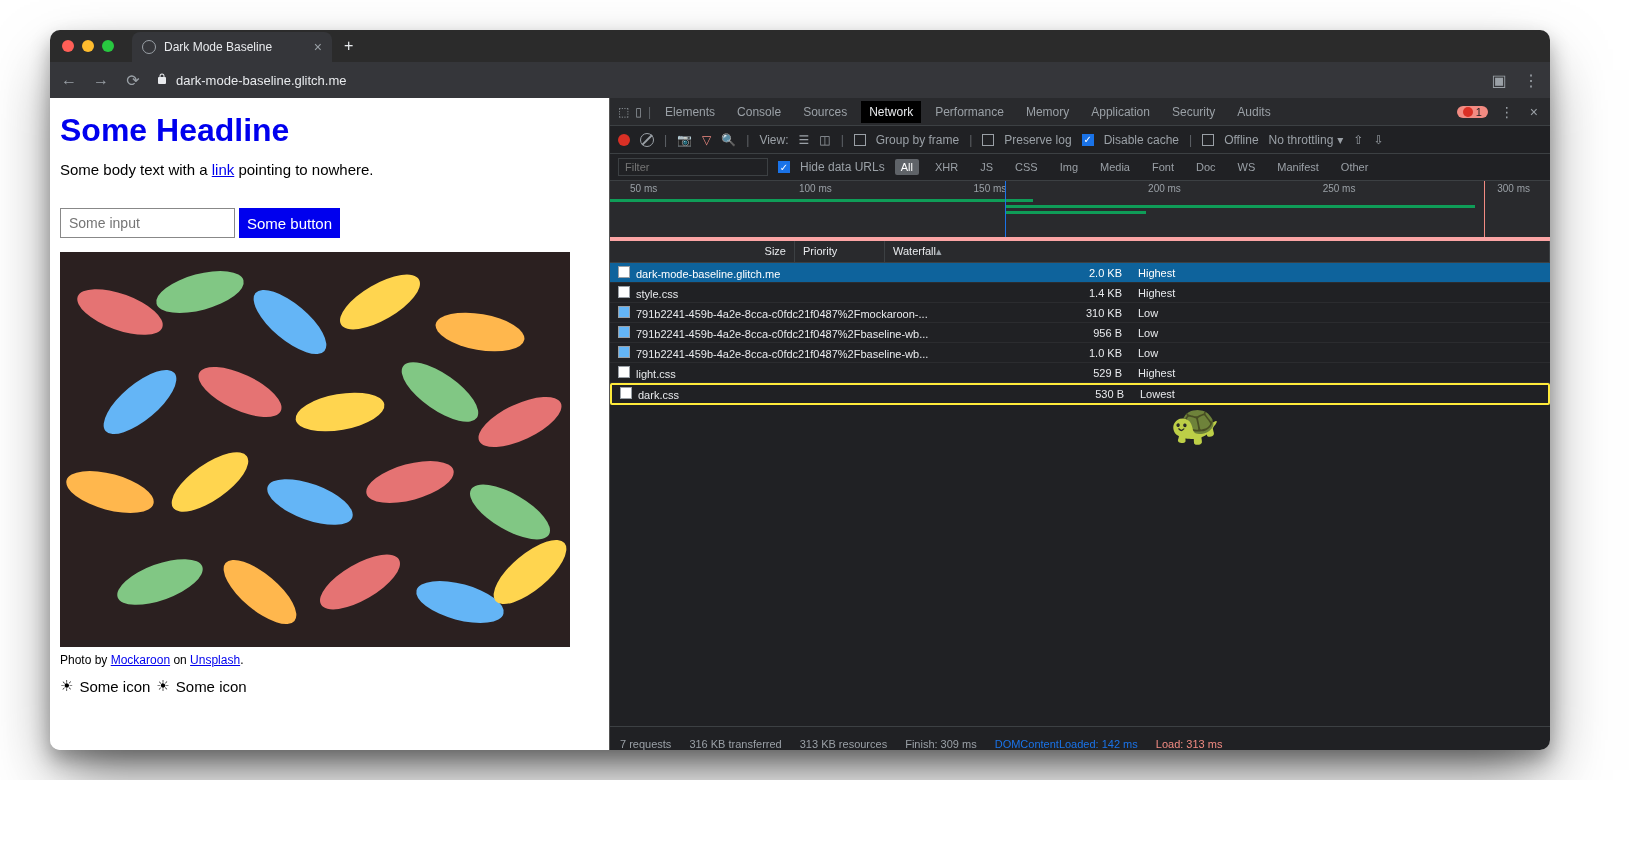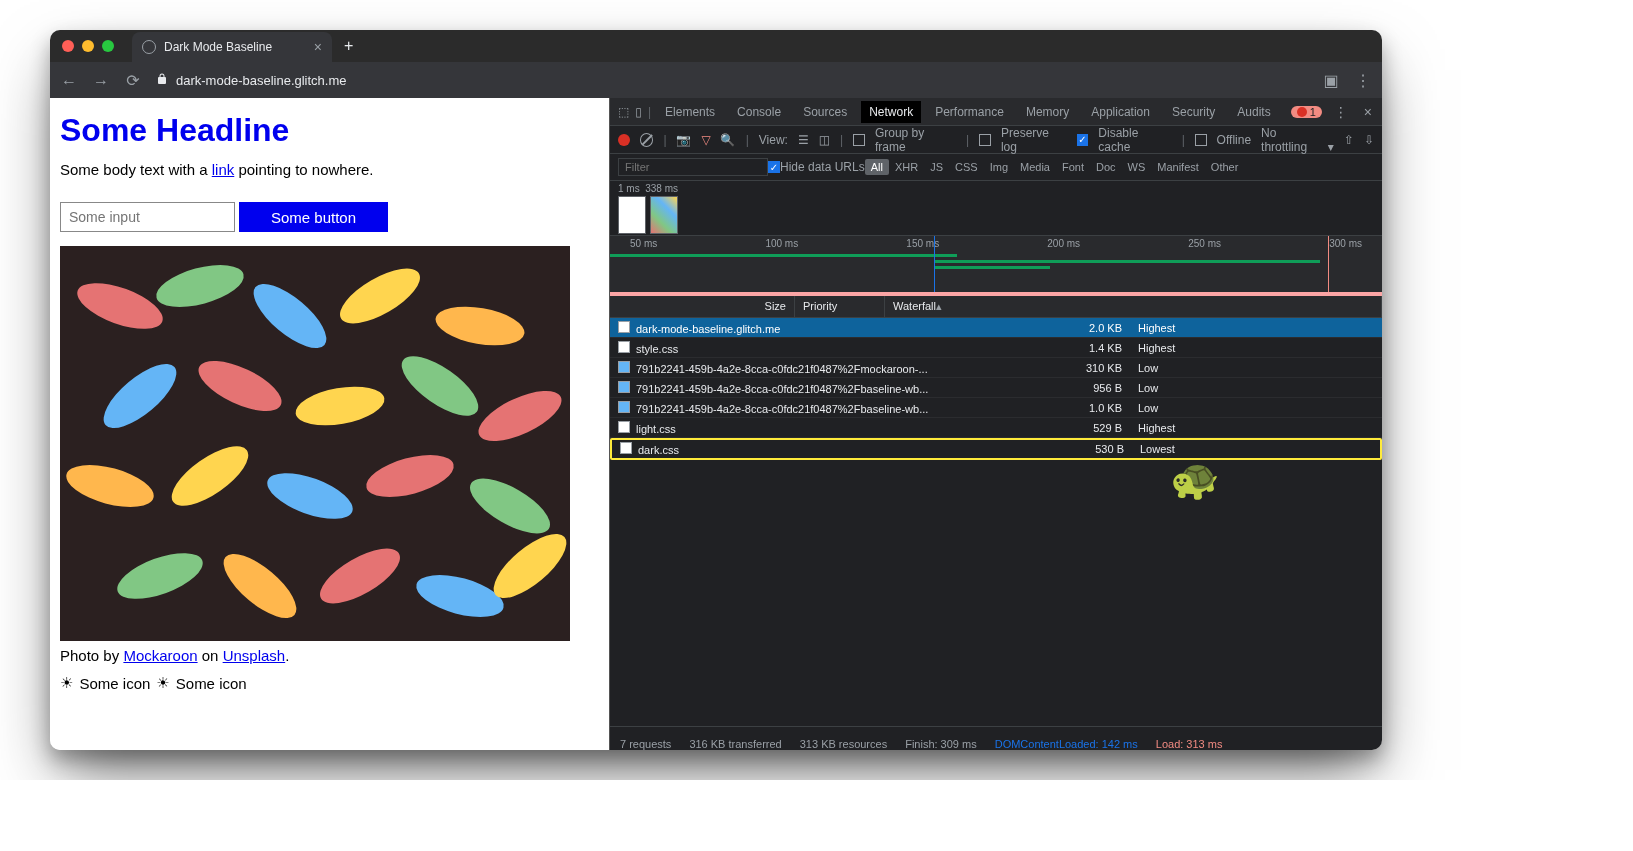--- a/index.html
+++ b/index.html
@@ -1,57 +1,57 @@
 <!DOCTYPE html>
 <html><head>
 <meta charset="utf-8">
 <style>
 *{margin:0;padding:0;box-sizing:border-box;font-family:-apple-system,BlinkMacSystemFont,"Segoe UI",Arial,sans-serif}
 body{background:#fff;padding:30px 50px}
-.shell{width:1332px;height:720px;background:#e5e5e5;border-radius:10px;box-shadow:0 30px 60px -10px rgba(0,0,0,.55),0 10px 20px rgba(0,0,0,.3);overflow:hidden;display:flex;flex-direction:column;position:relative}
+.shell{width:1500px;height:720px;background:#e5e5e5;border-radius:10px;box-shadow:0 30px 60px -10px rgba(0,0,0,.55),0 10px 20px rgba(0,0,0,.3);overflow:hidden;display:flex;flex-direction:column;position:relative}
 .titlebar{height:32px;display:flex;align-items:center;padding:0 12px;background:#2b2b2b}
 .dot{width:12px;height:12px;border-radius:50%;margin-right:8px}
 .d-r{background:#ff5f57}.d-y{background:#febc2e}.d-g{background:#28c840}
 .tab{display:flex;align-items:center;background:#35363a;border-radius:8px 8px 0 0;height:30px;padding:0 10px;margin-left:10px;margin-top:2px;color:#e8eaed;font-size:12px;gap:8px;min-width:200px}
 .tab .x{margin-left:auto;color:#9aa0a6;font-size:14px}
 .newtab{color:#e8eaed;font-size:16px;margin-left:12px}
 .urlbar{height:36px;background:#35363a;display:flex;align-items:center;padding:0 10px;gap:14px;color:#9aa0a6}
 .nav-ico{width:18px;display:flex;justify-content:center}
 .addr{flex:1;display:flex;align-items:center;gap:8px;color:#e8eaed;font-size:13px}
 .lock svg{width:12px;height:12px;fill:#e8eaed}
 .url-host{color:#e8eaed}
 .main{flex:1;display:flex;min-height:0}
 .page{width:560px;background:#fff;color:#000;padding:14px 10px 14px 10px;overflow:auto;border-right:1px solid #555}
 h1{color:#0000ee;font-size:32px;font-weight:700;margin-bottom:12px}
-.body-text{font-size:15px;margin-bottom:24px}
+.body-text{font-size:15px;margin-bottom:30px}
 a.lnk{color:#0000ee;text-decoration:underline}
 .form-row{display:flex;gap:4px;margin-bottom:14px}
 .inp{border:1px solid #888;height:30px;padding:0 8px;font-size:14px;flex:1;max-width:175px}
-.btn{background:#0000ee;color:#fff;border:none;height:30px;padding:0 32px;font-size:15px}
+.btn{background:#0000ee;color:#fff;border:none;height:30px;padding:0 8px;font-size:15px}
 .img-wrap{width:510px;height:395px;background:#333;margin-bottom:6px;overflow:hidden}
 .gummy{width:100%;height:100%;display:block}
-.caption{font-size:15px;margin-bottom:10px}
+.caption{font-size:12px;margin-bottom:10px}
 .icon-row{font-size:15px;display:flex;align-items:center;gap:6px}
 .devtools{flex:1;background:#202124;color:#e8eaed;display:flex;flex-direction:column;min-width:0;font-size:12px}
 .dt-tabs{height:28px;background:#292a2d;display:flex;align-items:center;padding:0 8px;gap:6px;color:#9aa0a6;border-bottom:1px solid #3c4043}
 .dt-tab{padding:4px 8px;cursor:pointer}
 .dt-tab.active{background:#000;color:#e8eaed}
 .dt-tabs .spacer{flex:1}
 .err-badge{background:#f28b82;color:#202124;border-radius:8px;padding:0 6px;font-size:11px;display:flex;align-items:center;gap:3px}
 .err-badge .oct{width:10px;height:10px;background:#d93025;border-radius:50%}
 .toolbar{height:28px;display:flex;align-items:center;padding:0 8px;gap:10px;border-bottom:1px solid #3c4043;color:#9aa0a6}
 .rec{width:12px;height:12px;border-radius:50%;background:#d93025}
 .stop{width:14px;height:14px;border:1.5px solid #9aa0a6;border-radius:50%;position:relative}
 .stop:after{content:"";position:absolute;width:14px;height:1.5px;background:#9aa0a6;top:5px;left:-1px;transform:rotate(-45deg)}
 .cam{color:#1a73e8}
 .funnel{color:#f28b82}
 .cb{width:12px;height:12px;border:1px solid #9aa0a6;display:inline-flex;align-items:center;justify-content:center;font-size:10px;color:#fff}
 .cb.on{background:#1a73e8;border-color:#1a73e8}
 .thr{display:flex;align-items:flex-end;gap:4px}
-.filter-row{display:flex;align-items:center;padding:4px 8px;border-bottom:1px solid #3c4043;color:#9aa0a6}
+.filter-row{display:flex;align-items:center;padding:4px 8px;gap:10px;border-bottom:1px solid #3c4043;color:#9aa0a6}
 .filter-inp{background:#202124;border:1px solid #3c4043;color:#9aa0a6;padding:2px 6px;width:150px;font-size:11px}
 .pill{padding:2px 6px;font-size:11px;cursor:pointer}
 .pill.active{background:#5f6368;color:#fff;border-radius:2px}
 .filmstrip{height:55px;border-bottom:1px solid #3c4043;padding:2px 8px}
 .fs-meta{font-size:10px;color:#9aa0a6;margin-bottom:2px}
 .thumbs{display:flex;gap:4px}
 .thumb{width:28px;height:38px;border:1px solid #5f6368;background:#fff}
 .thumb.t2{background:linear-gradient(45deg,#e57373,#81c784,#64b5f6,#ffd54f)}
 .overview{height:60px;border-bottom:4px solid #fca5a5;position:relative;background:#292a2d}
 .ov-ticks{display:flex;position:absolute;top:2px;left:0;right:0;justify-content:space-between;padding:0 20px;color:#9aa0a6;font-size:10px}
@@ -218,27 +218,20 @@
         <span class="pill">CSS</span>
         <span class="pill">Img</span>
         <span class="pill">Media</span>
         <span class="pill">Font</span>
         <span class="pill">Doc</span>
         <span class="pill">WS</span>
         <span class="pill">Manifest</span>
         <span class="pill">Other</span>
       </div>
 
-      <div class="filmstrip">
-        <div class="fs-meta"><span>1 ms</span>&nbsp;&nbsp;<span>338 ms</span></div>
-        <div class="thumbs">
-          <div class="thumb"></div>
-          <div class="thumb t2"></div>
-        </div>
-      </div>
 
       <div class="overview">
         <div class="ov-ticks">
           <span>50 ms</span>
           <span>100 ms</span>
           <span>150 ms</span>
           <span>200 ms</span>
           <span>250 ms</span>
           <span>300 ms</span>
         </div>

